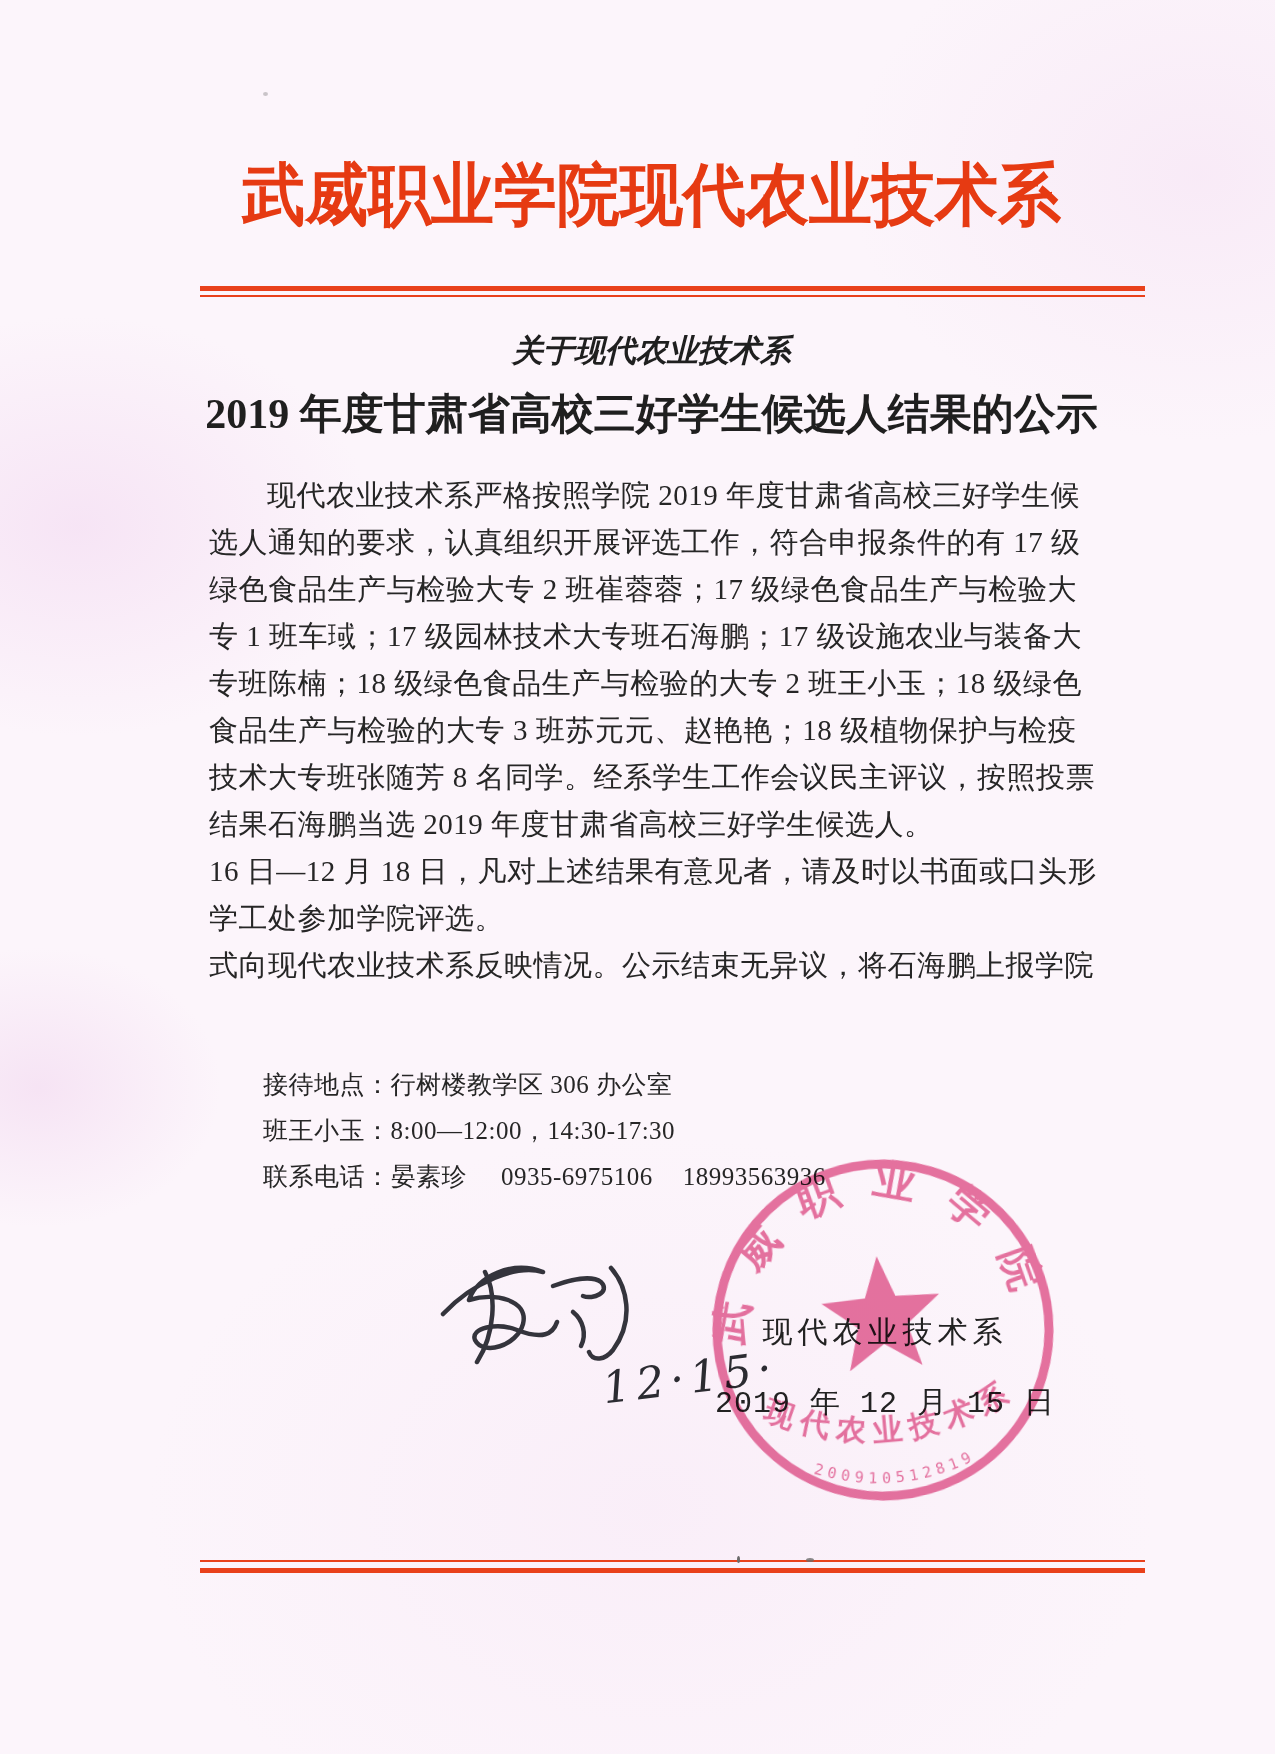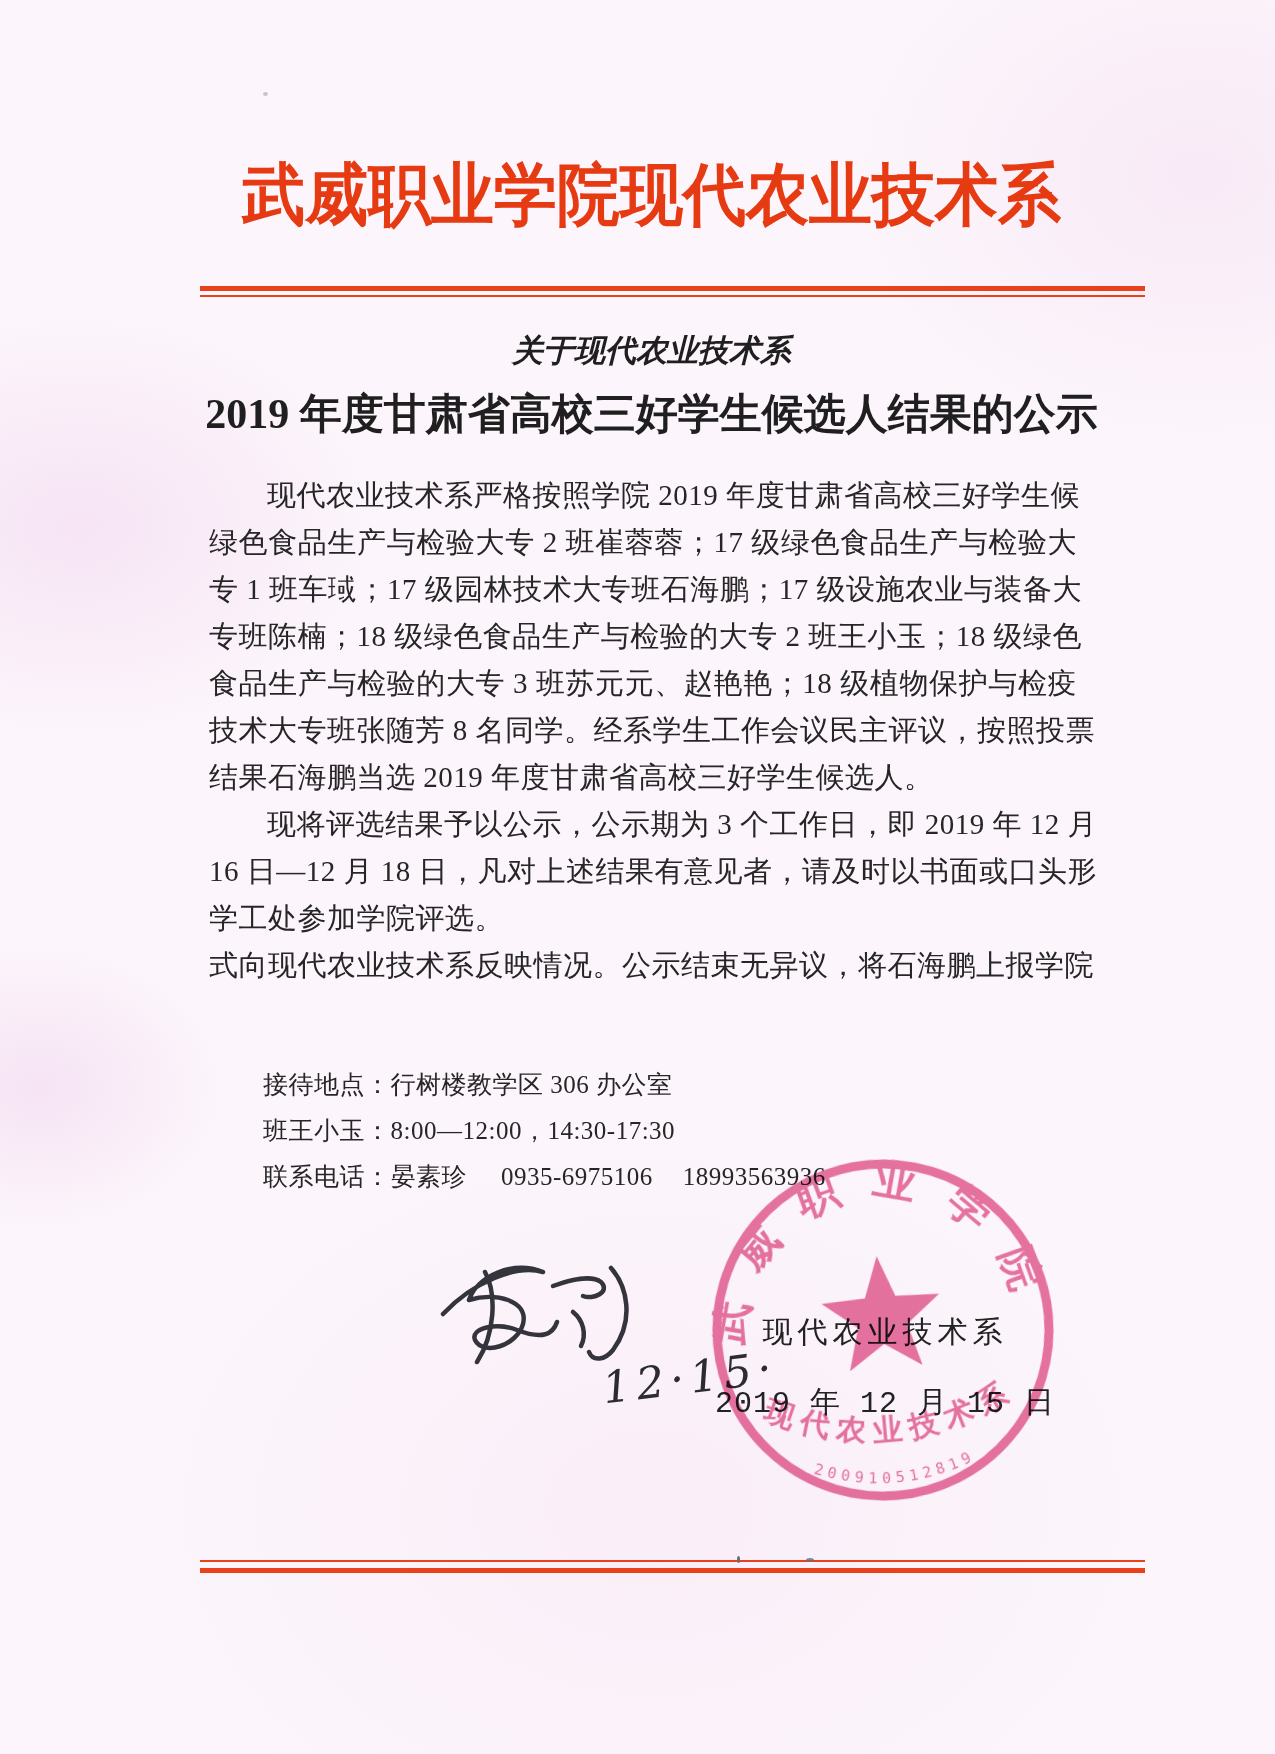--- a/index.html
+++ b/index.html
@@ -98,27 +98,27 @@
   <div class="letterhead">武威职业学院现代农业技术系</div>
 
   <div class="rule thick rule-top-thick"></div>
   <div class="rule thin rule-top-thin"></div>
 
   <div class="doc-title l1">关于现代农业技术系</div>
   <div class="doc-title l2">2019 年度甘肃省高校三好学生候选人结果的公示</div>
 
   <div class="body-block">
     <div class="body-line indent">现代农业技术系严格按照学院 2019 年度甘肃省高校三好学生候</div>
+    <div class="body-line">选人通知的要求，认真组织开展评选工作，符合申报条件的有 17 级</div>
     <div class="body-line">绿色食品生产与检验大专 2 班崔蓉蓉；17 级绿色食品生产与检验大</div>
     <div class="body-line">专 1 班车琙；17 级园林技术大专班石海鹏；17 级设施农业与装备大</div>
     <div class="body-line">专班陈楠；18 级绿色食品生产与检验的大专 2 班王小玉；18 级绿色</div>
     <div class="body-line">食品生产与检验的大专 3 班苏元元、赵艳艳；18 级植物保护与检疫</div>
     <div class="body-line">技术大专班张随芳 8 名同学。经系学生工作会议民主评议，按照投票</div>
     <div class="body-line short">结果石海鹏当选 2019 年度甘肃省高校三好学生候选人。</div>
-    <div class="body-line indent">现将评选结果予以公示，公示期为 3 个工作日，即 2019 年 12 月</div>
     <div class="body-line">16 日—12 月 18 日，凡对上述结果有意见者，请及时以书面或口头形</div>
     <div class="body-line short">学工处参加学院评选。</div>
     <div class="body-line">式向现代农业技术系反映情况。公示结束无异议，将石海鹏上报学院</div>
   </div>
 
   <div class="contact-block">
     <div class="contact-line">
       <span>接待地点：</span><span>行树楼教学区 306 办公室</span>
     </div>
     <div class="contact-line">

